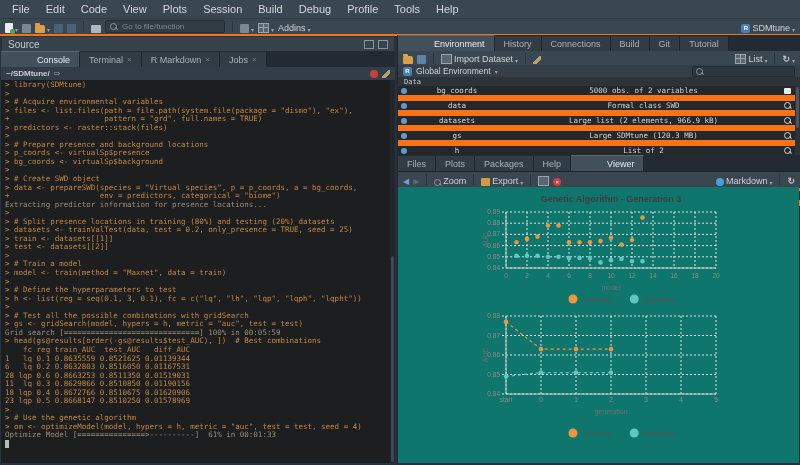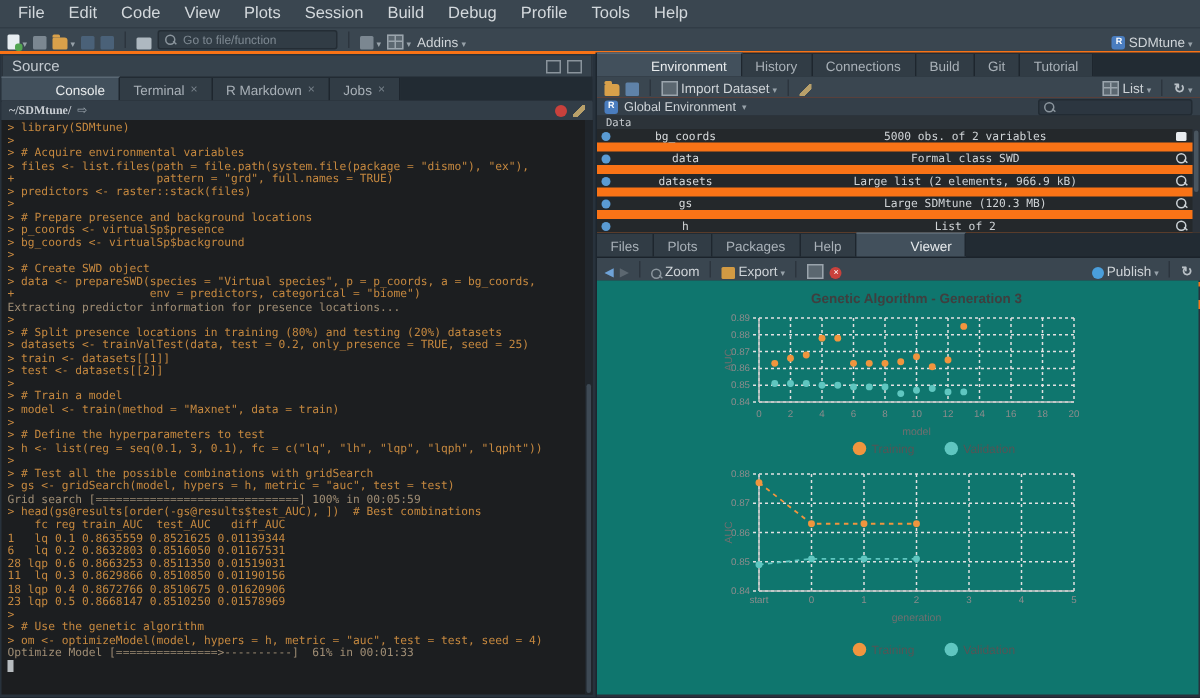--- a/index.html
+++ b/index.html
@@ -34,21 +34,21 @@
   .pane-title{font-size:10px;color:#c3cad0;}
   .winbtns{margin-left:auto;display:flex;gap:4px;}
   .winbtn{width:8px;height:7px;border:1px solid #8a949c;}
   .tabstrip{display:flex;align-items:flex-end;background:#222b33;height:16px;border-bottom:1px solid #1b232b;}
   .tab{display:flex;align-items:center;gap:4px;padding:0 9px;height:15px;font-size:9px;color:#a9b1b8;background:#313c45;border-right:1px solid #1e262e;cursor:default;}
   .tab.active{background:#42505c;color:#e8ebed;border-top:1px solid #5a6874;padding-left:36px;}
   .tab .x{font-size:8px;color:#78828b;}
   
   .console-tabs{position:absolute;left:1px;right:1px;top:16px;}
   .console-header{position:absolute;left:1px;right:1px;top:32px;height:13px;background:#323d47;border-bottom:1px solid #1e262e;display:flex;align-items:center;padding:0 5px;gap:4px;}
-  .console-path{font-size:8px;color:#c9ced3;font-weight:bold;font-family:Liberation Serif, serif;}
+  .console-path{font-size:8px;color:#c9ced3;font-weight:bold;}
   .arrow-ic{font-size:8px;color:#9aa4ac;}
   .stop-ic{width:8px;height:8px;border-radius:50%;background:#c9413c;}
   .broom-ic{width:8px;height:8px;background:linear-gradient(135deg,transparent 40%,#b8a06a 40%,#b8a06a 70%,transparent 70%);}
   .console-body{position:absolute;left:1px;right:1px;top:45px;bottom:2px;background:#1c1e20;overflow:hidden;padding:1px 0 0 4px;}
   .cline{font-family:"DejaVu Sans Mono",monospace;font-size:7.5px;line-height:8.55px;white-space:pre;}
   .cl-in,.cl-res{color:#c5883f;}
   .cl-out{color:#9f8d74;}
   .cursor-block{display:inline-block;width:4px;height:8px;background:#b7bcbf;}
   .console-scroll{position:absolute;right:1px;top:45px;bottom:2px;width:5px;background:#20262c;}
   .console-scroll .thumb{position:absolute;left:1px;right:1px;top:46%;bottom:1px;background:#3d4954;border-radius:2px;}
@@ -411,21 +411,21 @@
       <span class="sep"></span>
       <span class="tbtn">
           <span class="window-ic"></span>
         </span>
       <span class="tbtn">
           <span class="redx-ic">×</span>
         </span>
       <span class="spacer"></span>
       <span class="tbtn">
         <span class="publish-ic"></span>
-        <span class="tool-label">Publish</span>
+        <span class="tool-label">Markdown</span>
         <span class="caret">▾</span>
       </span>
       <span class="sep"></span>
       <span class="tbtn">
           <span class="refresh-ic">↻</span>
         </span>
     </div>
 
     <div class="plot-area">
       <div id="chart1-wrap">

